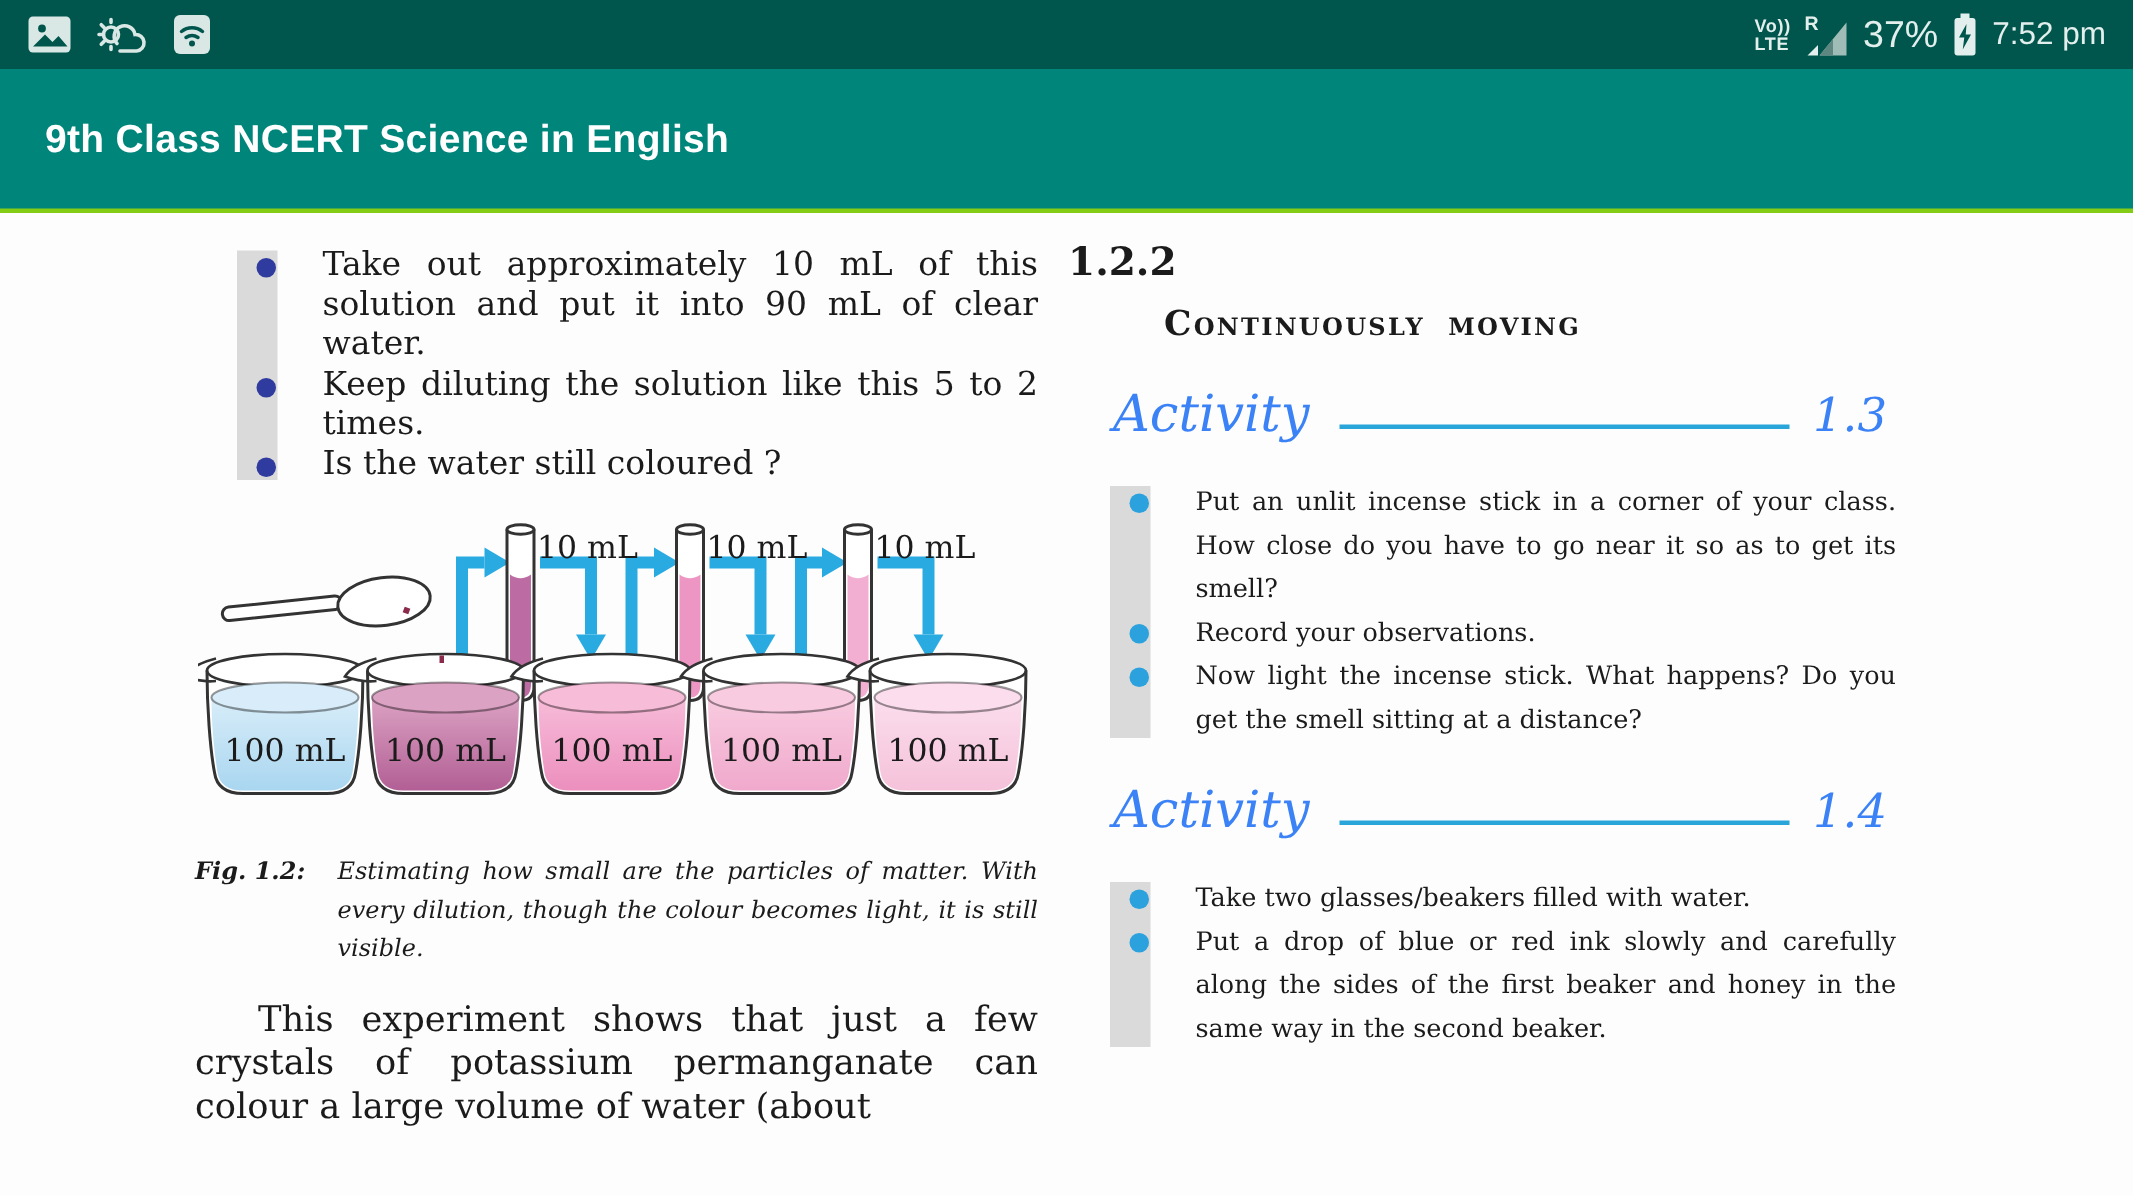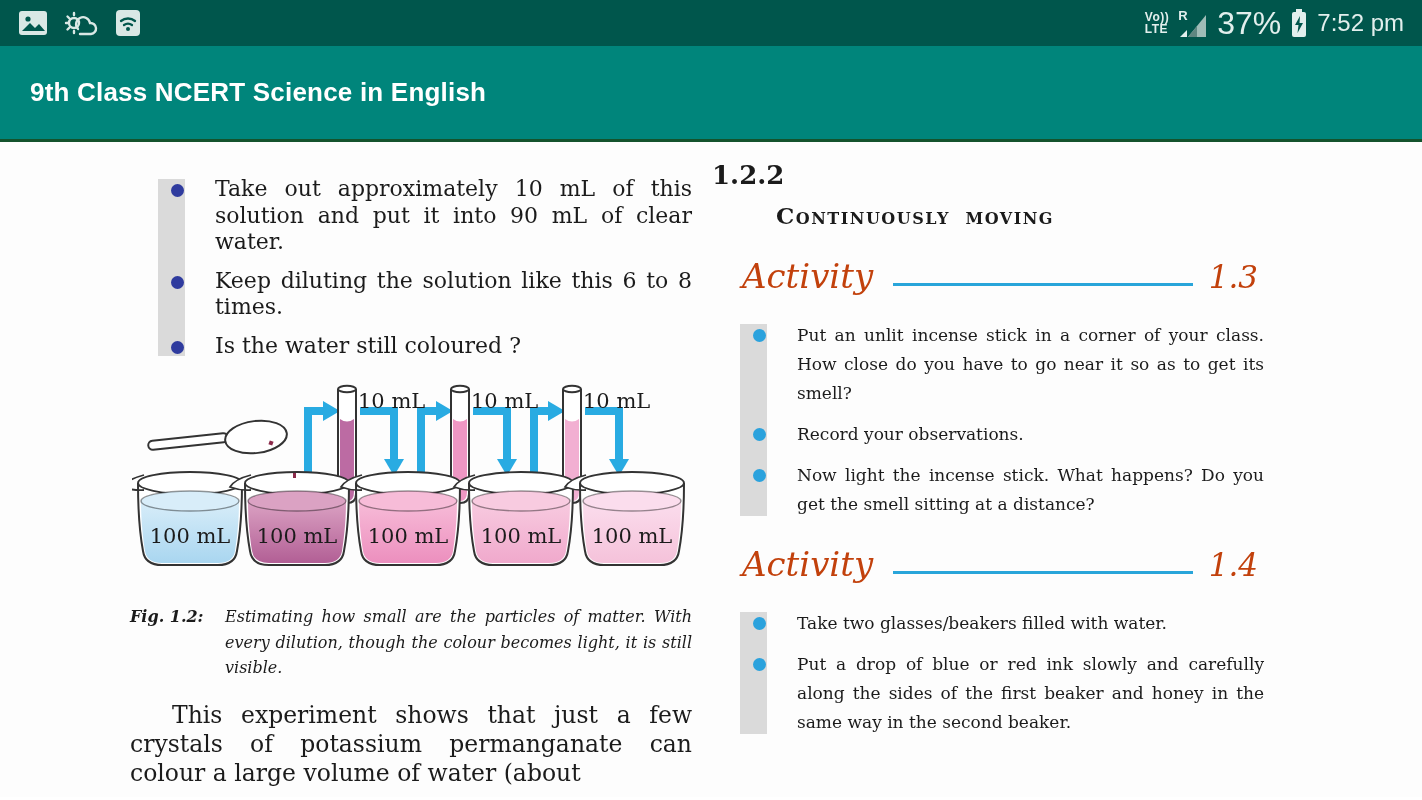--- a/index.html
+++ b/index.html
@@ -3,55 +3,55 @@
 <meta charset="utf-8">
 <style>
   html,body{margin:0;padding:0;width:1422px;height:800px;overflow:hidden;background:#fff;}
   body{font-family:"DejaVu Serif", serif;color:#1b1b1b;}
 
   
   .status-bar{height:46px;background:#00564c;display:flex;align-items:center;justify-content:space-between;padding:0 18px;box-sizing:border-box;}
   .status-left{display:flex;align-items:center;gap:16px;}
   .status-right{display:flex;align-items:center;gap:9px;color:#e2efed;font-family:"Liberation Sans",sans-serif;}
   .volte{display:flex;flex-direction:column;line-height:1;font-weight:bold;font-size:12px;letter-spacing:.5px;}
-  .pct{font-size:32px;}
-  .clock{font-size:24px;}
+  .pct{font-size:25px;}
+  .clock{font-size:21px;}
   .sig-wrap{position:relative;width:30px;height:32px;}
   .sig-wrap .r{position:absolute;left:0;top:1px;font-size:13px;font-weight:bold;color:#e2efed;font-family:"Liberation Sans",sans-serif;}
 
   
-  .app-bar{height:96px;background:#00857b;display:flex;align-items:center;padding:0 30px;box-sizing:border-box;border-bottom:3px solid #14532d;}
+  .app-bar{height:96px;background:#00857b;display:flex;align-items:center;padding:0 30px;box-sizing:border-box;border-bottom:3px solid #84cc16;}
   .app-title{color:#fff;font-family:"Liberation Sans",sans-serif;font-weight:bold;font-size:26px;letter-spacing:.2px;}
 
   
   .page{position:relative;height:655px;background:#fdfdfd;overflow:hidden;}
   .col-left{position:absolute;left:130px;top:22px;width:562px;}
   .col-right{position:absolute;left:712px;top:18px;width:552px;}
 
   
   .blist{position:relative;padding-left:85px;text-align:justify;}
   .blist .strip{position:absolute;left:28px;top:3px;bottom:3px;width:27px;background:#dadada;}
-  .bitem{position:relative;margin-top:12px;}
+  .bitem{position:relative;}
   .bitem::before{content:"";position:absolute;left:-44px;top:8px;width:13px;height:13px;border-radius:50%;background:var(--dot,#2f3b9e);}
   .blist.left{font-size:22px;line-height:26.5px;--dot:#2f3b9e;}
   .blist.right{font-size:17px;line-height:29px;--dot:#2ba2dd;}
 
   
   .figure{margin:16px 0 10px 2px;}
   .caption{position:relative;padding-left:95px;font-style:italic;font-size:16px;line-height:25.5px;text-align:justify;}
   .cap-label{position:absolute;left:0;top:0;font-weight:bold;}
   .para{margin-top:20px;font-size:23.5px;line-height:29px;text-align:justify;text-indent:42px;}
 
   
   .sec-line1{display:flex;align-items:center;font-weight:bold;font-size:26px;}
   .sec-num{margin-right:20px;}
   .sec-t1{font-variant:small-caps;letter-spacing:2.5px;word-spacing:24px;flex:1;}
   .sec-t2{font-variant:small-caps;font-weight:bold;font-size:23px;letter-spacing:1.5px;word-spacing:6px;margin:12px 0 0 64px;}
 
-  .activity{display:flex;align-items:flex-end;color:#c2410c;font-style:italic;padding:0 6px 0 30px;margin:30px 0 28px;}
+  .activity{display:flex;align-items:flex-end;color:#3b82f6;font-style:italic;padding:0 6px 0 30px;margin:30px 0 28px;}
   .activity .aw{font-size:34px;line-height:1;}
   .activity .aline{flex:1;border-bottom:3.5px solid #29a5da;margin:0 16px 7px 20px;max-width:330px;}
   .activity .an{font-size:31px;line-height:1;}
   .act2{margin-top:28px;}
 </style>
 </head>
 <body>
 
 <div class="status-bar">
   <div class="status-left">
@@ -102,21 +102,21 @@
 <div class="app-bar">
   <span class="app-title">9th Class NCERT Science in English</span>
 </div>
 
 <div class="page">
 
   <div class="col-left">
     <div class="blist left">
       <div class="strip"></div>
       <div class="bitem">Take out approximately 10 mL of this solution and put it into 90 mL of clear water.</div>
-      <div class="bitem">Keep diluting the solution like this 6 to 8 times.</div>
+      <div class="bitem">Keep diluting the solution like this 5 to 2 times.</div>
       <div class="bitem">Is the water still coloured ?</div>
     </div>
 
     
     <svg class="figure" width="558" height="215" viewBox="0 0 558 215">
       <defs>
         <path id="bk-body" d="M-52,108 C-52,132 -50,160 -47,176 Q-45,190 -28,190 L28,190 Q45,190 47,176 C50,160 52,132 52,108"></path>
         <path id="bk-liquid" d="M-49,126 C-49,146 -47,163 -45,176 Q-43,188 -28,188 L28,188 Q43,188 45,176 C47,163 49,146 49,126 Q0,138 -49,126 Z"></path>
         <path id="bk-spout" d="M-46,100 Q-62,104 -67,112 Q-56,116 -46,115"></path>
         <path id="tube-body" d="M-9,14 L-9,119 Q-9,128 0,128 Q9,128 9,119 L9,14"></path>

